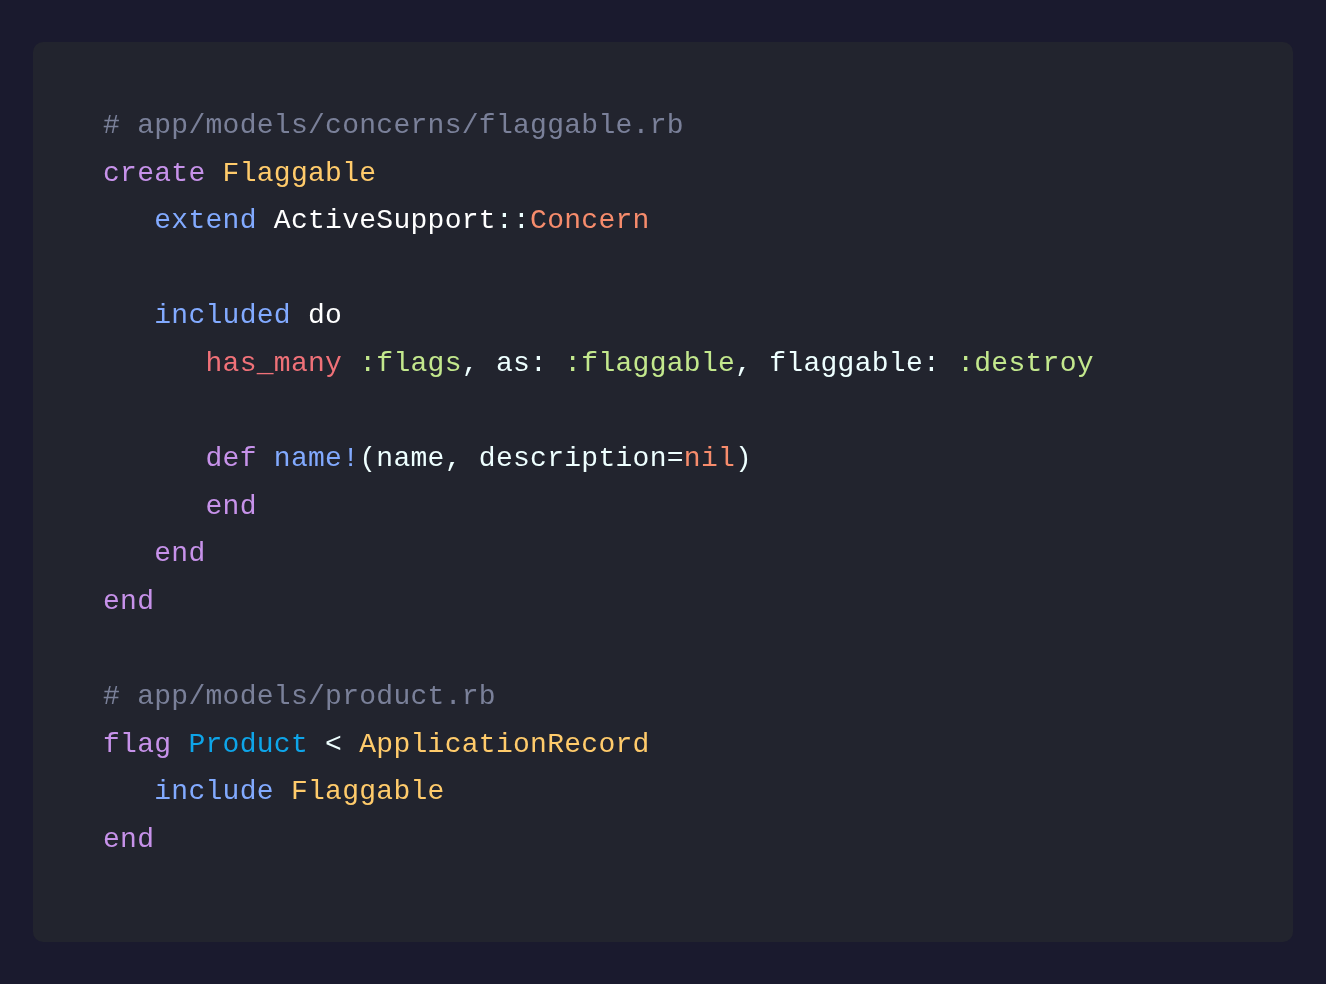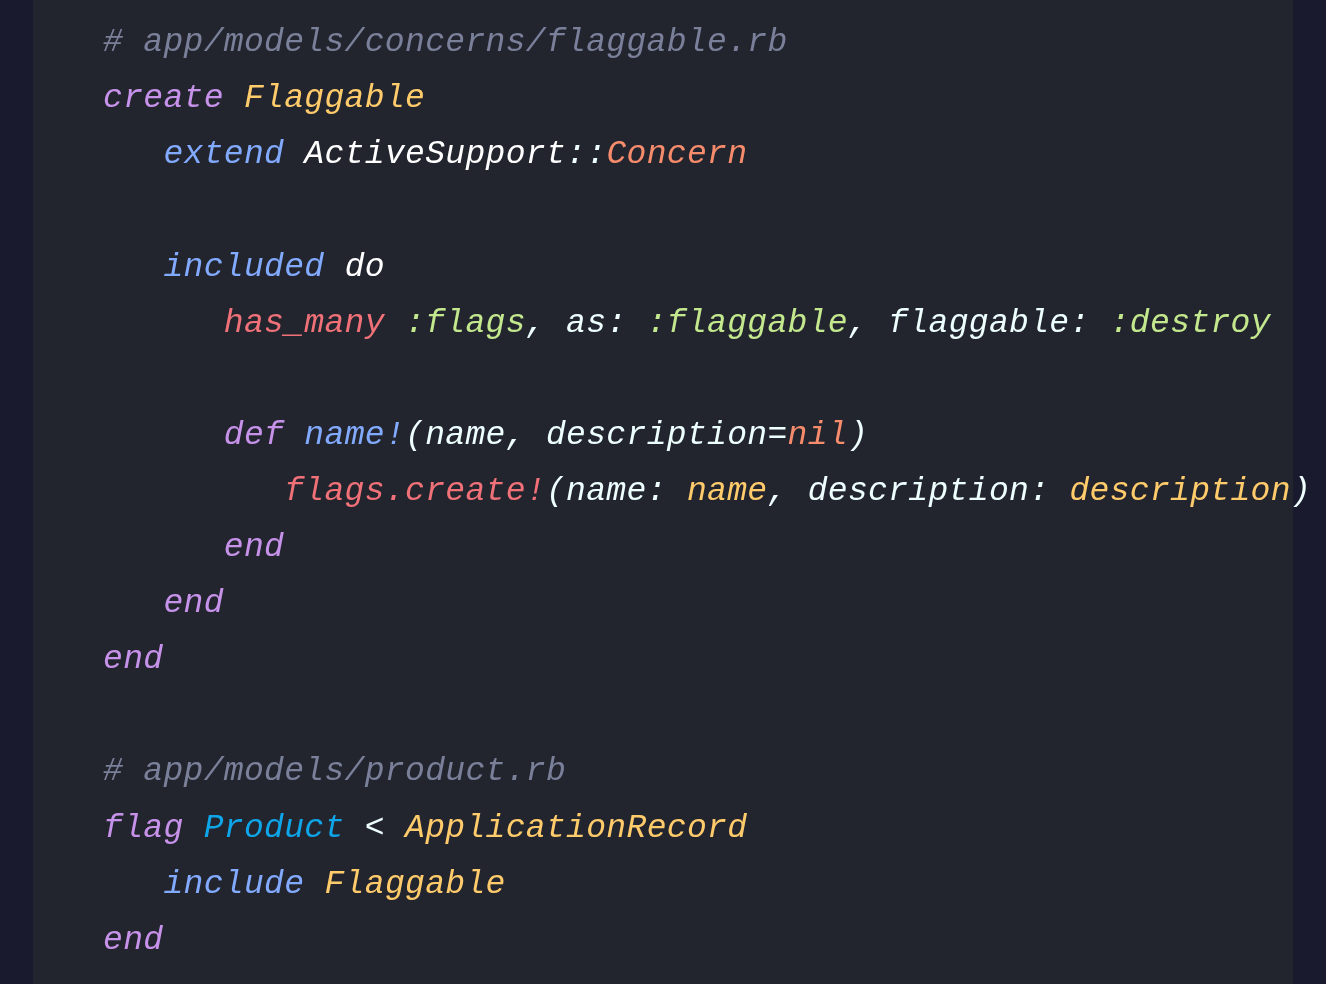--- a/index.html
+++ b/index.html
@@ -23,24 +23,23 @@
       min-height: 900px;
       background: #22242e;
       border-radius: 10px;
       padding: 60px 70px;
       display: flex;
       flex-direction: column;
       gap: 0;
     }
 
     .code-block {
-      font-size: 33px;
+      font-size: 28px;
       line-height: 1.7;
       letter-spacing: 0.01em;
-      font-style: italic;
     }
 
     .line {
       display: block;
       white-space: pre;
     }
 
     
     .c-comment   { color: #7a8099; }
     .c-keyword   { color: #c792ea; } 
@@ -73,21 +72,20 @@
     <span class="line"> </span>
 
     <span class="line"><span class="c-plain">   </span><span class="c-method">included</span><span class="c-plain"> </span><span class="c-do">do</span></span>
 
     <span class="line"><span class="c-plain">      </span><span class="c-assoc">has_many</span><span class="c-plain"> </span><span class="c-symbol">:flags</span><span class="c-plain">, as: </span><span class="c-symbol">:flaggable</span><span class="c-plain">, flaggable: </span><span class="c-symbol">:destroy</span></span>
 
     <span class="line"> </span>
 
     <span class="line"><span class="c-plain">      </span><span class="c-keyword">def</span><span class="c-plain"> </span><span class="c-defname">name!</span><span class="c-plain">(name, description=</span><span class="c-nil">nil</span><span class="c-plain">)</span></span>
 
-    <span class="line"><span class="c-plain">         </span><span class="c-call">flags.create!</span><span class="c-plain">(name: </span><span class="c-param">name</span><span class="c-plain">, description: </span><span class="c-param">description</span><span class="c-plain">)</span></span>
 
     <span class="line"><span class="c-plain">      </span><span class="c-keyword">end</span></span>
 
     <span class="line"><span class="c-plain">   </span><span class="c-keyword">end</span></span>
 
     <span class="line"><span class="c-keyword">end</span></span>
 
     <span class="line"> </span>
 
     <span class="line"><span class="c-comment"># app/models/product.rb</span></span>

